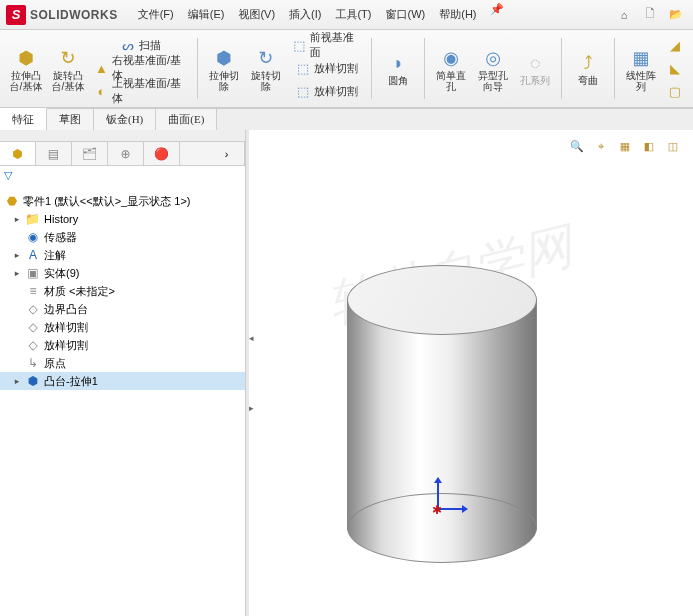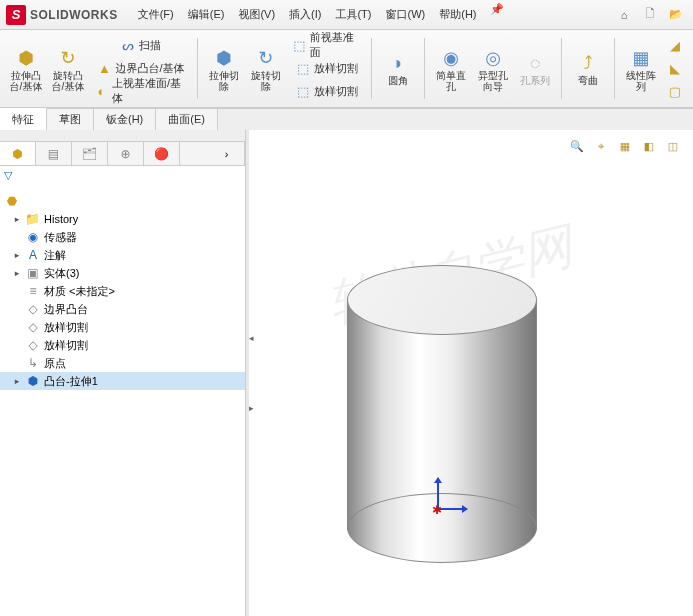--- a/index.html
+++ b/index.html
@@ -15,21 +15,21 @@
 .mr-btn{width:22px;height:22px;display:flex;align-items:center;justify-content:center;color:#555;cursor:pointer;}
 .toolbar{height:78px;background:linear-gradient(#fafafa,#eee);display:flex;padding:4px 6px;gap:2px;border-bottom:1px solid #ccc;}
 .tb-col{display:flex;flex-direction:column;align-items:center;gap:1px;}
 .tb-big{display:flex;flex-direction:column;align-items:center;justify-content:center;padding:2px 4px;cursor:pointer;min-width:40px;}
 .tb-icon{width:24px;height:24px;display:flex;align-items:center;justify-content:center;font-size:18px;}
 .tb-label{font-size:10px;color:#333;text-align:center;line-height:11px;white-space:pre;}
 .tb-small{display:flex;align-items:center;gap:3px;padding:1px 4px;cursor:pointer;font-size:10px;color:#333;height:22px;}
 .tb-sicon{width:16px;height:16px;display:flex;align-items:center;justify-content:center;font-size:13px;}
 .tb-sep{width:1px;background:#ccc;margin:4px 4px;}
 .tabs{height:22px;background:#eee;display:flex;border-top:1px solid #ccc;}
-.tab{padding:3px 12px;border-right:1px solid #ccc;background:#f4f4f4;color:#333;cursor:pointer;}
+.tab{padding:3px 12px;border-right:1px solid #ccc;background:#f4f4f4;color:#333;cursor:pointer;font-family:Liberation Serif, serif;}
 .tab.active{background:#fff;border-top:1px solid #fff;margin-top:-1px;}
 .main{display:flex;height:486px;}
 .sidebar{width:246px;background:#fff;border-right:1px solid #ccc;display:flex;flex-direction:column;}
 .sb-resize{width:3px;background:#e8e8e8;cursor:ew-resize;}
 .mgr-tabs{height:24px;display:flex;border-bottom:1px solid #ccc;background:#f4f4f4;}
 .mgr-tab{width:36px;display:flex;align-items:center;justify-content:center;border-right:1px solid #ccc;cursor:pointer;}
 .mgr-tab.active{background:#fff;}
 .mgr-tab.last{margin-left:auto;}
 .filter-bar{height:22px;padding:2px 4px;display:flex;align-items:center;}
 .funnel{width:16px;height:16px;color:#0066cc;}
@@ -94,21 +94,21 @@
     <div class="tb-label">旋转凸
 台/基体</div>
   </div>
   <div class="tb-col">
     <div class="tb-small">
         <span class="tb-sicon" style="color:#3b6fb5">ᔕ</span>
         <span>扫描</span>
       </div>
     <div class="tb-small">
         <span class="tb-sicon" style="color:#c9a227">▲</span>
-        <span>边界凸台/基体</span>
+        <span>右视基准面/基体</span>
       </div>
     <div class="tb-small">
         <span class="tb-sicon" style="color:#c9a227">◐</span>
         <span>上视基准面/基体</span>
       </div>
   </div>
   <div class="tb-sep"></div>
   <div class="tb-big">
     <div class="tb-icon" style="color:#5a8fc9">⬢</div>
     <div class="tb-label">拉伸切
@@ -206,41 +206,42 @@
       <div class="mgr-tab last">
           <span>›</span>
         </div>
     </div>
     <div class="filter-bar">
       <span class="funnel">▽</span>
     </div>
     <div class="tree">
       <div class="tree-row">
         <span class="ic ylw">⬣</span>
+        <span>零件1  (默认&lt;&lt;默认&gt;_显示状态 1&gt;)</span>
       </div>
       <div id="tree-nodes">
           <div class="tree-row" style="padding-left: 12px;">
             <span class="tw">▸</span>
             <span class="ic gry">📁</span>
             <span>History</span>
           </div>
           <div class="tree-row" style="padding-left: 12px;">
             <span class="tw"></span>
             <span class="ic blu">◉</span>
             <span>传感器</span>
           </div>
           <div class="tree-row" style="padding-left: 12px;">
             <span class="tw">▸</span>
             <span class="ic blu">A</span>
             <span>注解</span>
           </div>
           <div class="tree-row" style="padding-left: 12px;">
             <span class="tw">▸</span>
             <span class="ic gry">▣</span>
-            <span>实体(3)</span>
+            <span>实体(9)</span>
           </div>
           <div class="tree-row" style="padding-left: 12px;">
             <span class="tw"></span>
             <span class="ic gry">≡</span>
             <span>材质 &lt;未指定&gt;</span>
           </div>
           <div class="tree-row" style="padding-left: 12px;">
             <span class="tw"></span>
             <span class="ic gry">◇</span>
             <span>边界凸台</span>

